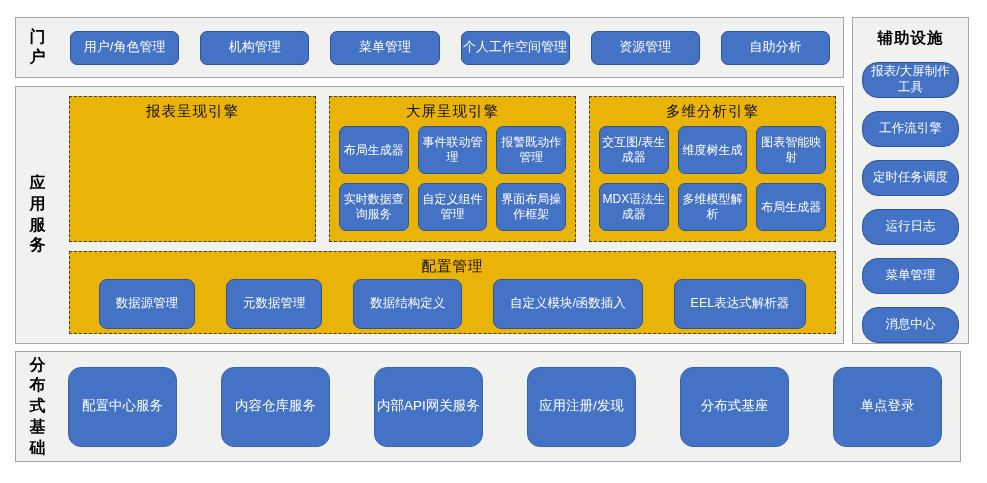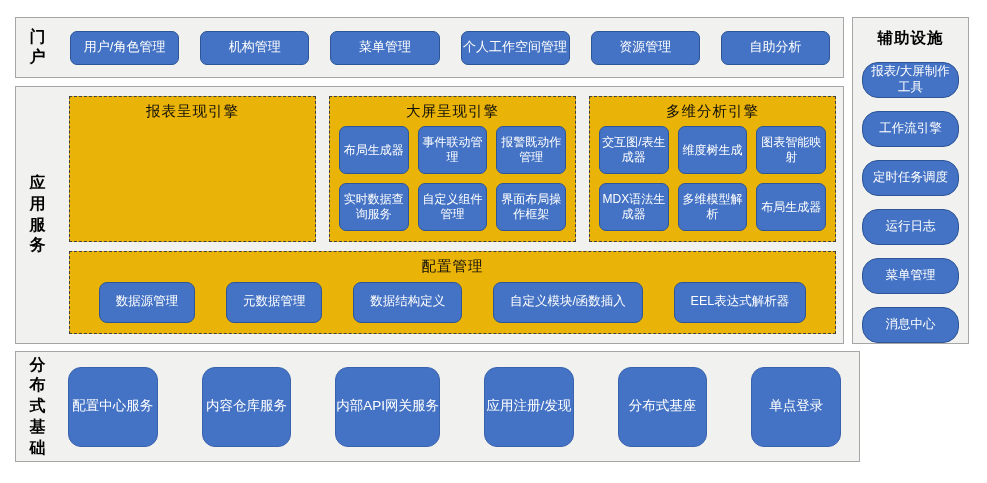--- a/index.html
+++ b/index.html
@@ -15,21 +15,21 @@
   }
 
   .band {
     position: absolute;
     background: #f1f1ef;
     border: 1.5px solid #a6a6a6;
   }
 
   .band-portal     { left: 15px; top: 17px;  width: 829px; height: 61px; }
   .band-services   { left: 15px; top: 86px;  width: 829px; height: 258px; }
-  .band-foundation { left: 15px; top: 351px; width: 845px; height: 111px; }
+  .band-foundation { left: 15px; top: 351px; width: 946px; height: 111px; }
   .band-aux        { left: 852px; top: 17px; width: 117px; height: 327px;
                      display: flex; flex-direction: column; align-items: center;
                      padding: 8px 9px 9px; gap: 13px; }
 
   .vlabel {
     position: absolute;
     left: 11px; top: 50%;
     transform: translateY(-50%);
     width: 21px;
     font-size: 16px;
@@ -91,21 +91,21 @@
   
   .config-panel {
     position: absolute;
     left: 53px; right: 7px; top: 164px; height: 83px;
   }
   .config-row {
     flex: 1;
     display: flex; align-items: center; justify-content: space-evenly;
     padding: 0 8px 8px; gap: 10px;
   }
-  .config-row .node { height: 41px; padding: 12px 16px; font-size: 12.5px; white-space: nowrap; border-radius: 8px; }
+  .config-row .node { height: 50px; padding: 12px 16px; font-size: 12.5px; white-space: nowrap; border-radius: 8px; }
 
   
   .foundation-row {
     position: absolute;
     left: 52px; right: 18px; top: 0; bottom: 0;
     display: flex; align-items: center; gap: 44px;
   }
   .foundation-row .node {
     flex: 1; height: 80px;
     border-radius: 13px;

